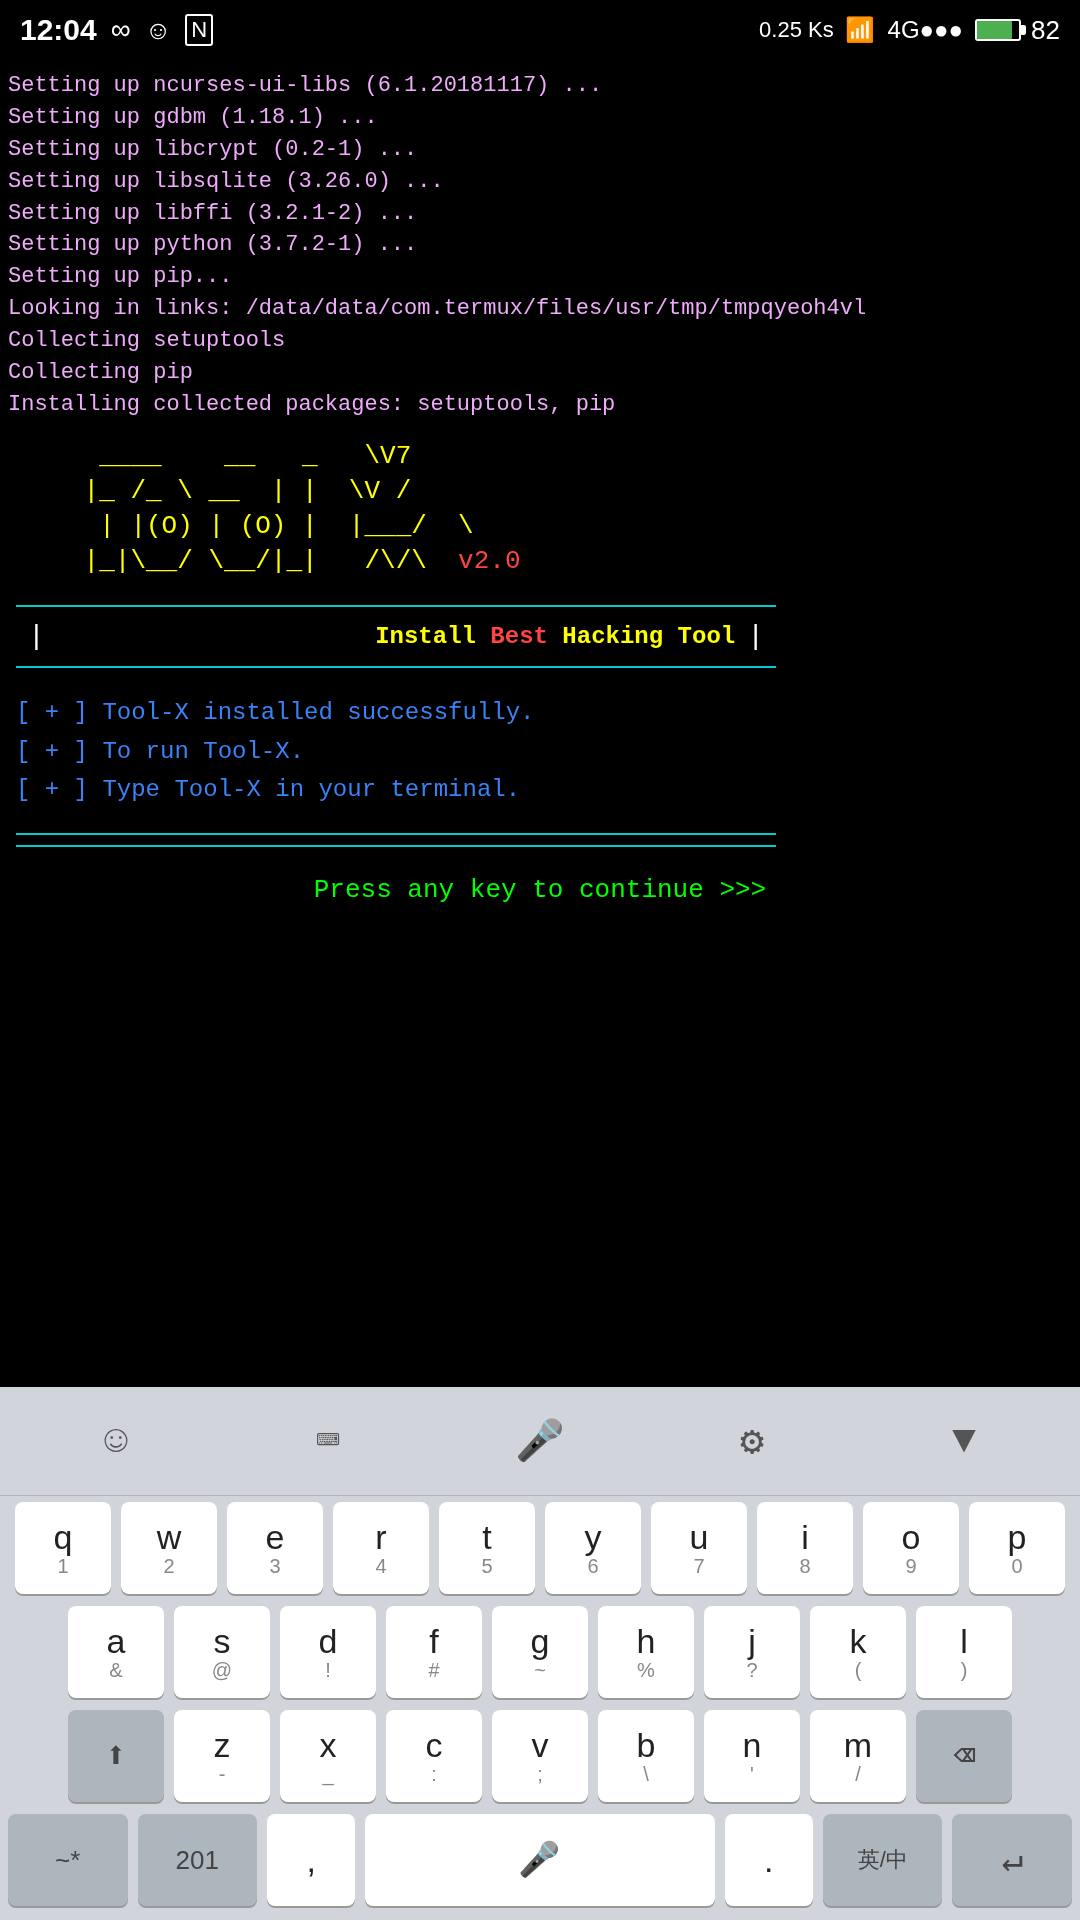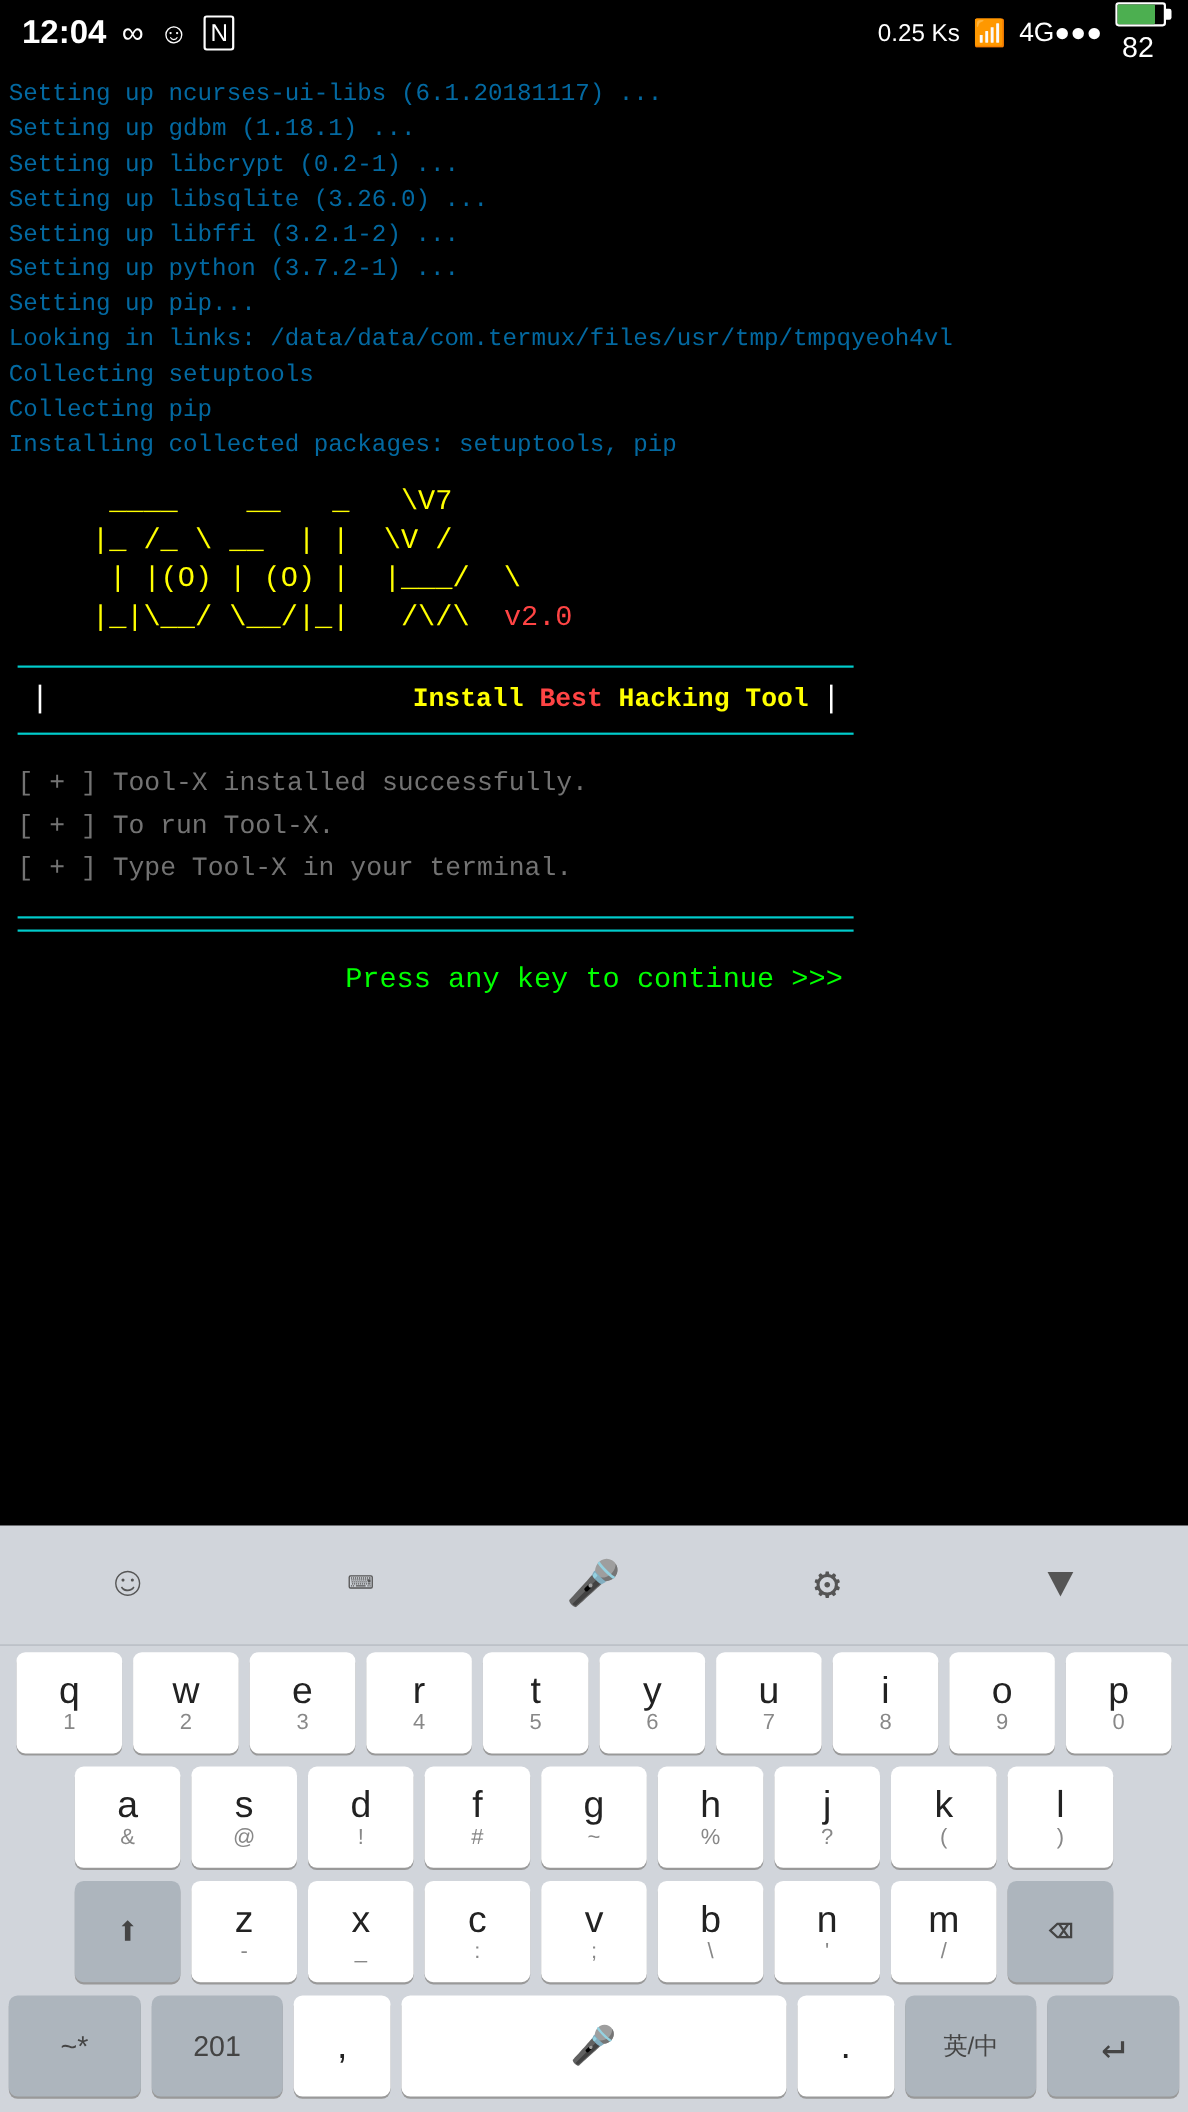--- a/index.html
+++ b/index.html
@@ -31,22 +31,22 @@
       gap: 14px;
     }
     .status-right {
       display: flex;
       align-items: center;
       gap: 12px;
       font-size: 26px;
     }
     .battery-box {
       display: inline-flex;
+      align-items: center;
       gap: 4px;
-      flex-direction: column;
     }
     .battery-icon {
       width: 46px;
       height: 22px;
       border: 2px solid #fff;
       border-radius: 3px;
       position: relative;
       display: inline-block;
     }
     .battery-icon::after {
@@ -69,21 +69,21 @@
 
     
     #terminal {
       width: 100%;
       height: 870px;
       background: #000;
       padding: 10px 8px;
       overflow: hidden;
     }
     .term-line {
-      color: #0369a1;
+      color: #f0abfc;
       font-size: 22px;
       line-height: 1.45;
       white-space: pre;
       font-family: 'Courier New', Courier, monospace;
     }
 
     
     #ascii-art {
       margin: 18px 0 26px 60px;
       line-height: 1.35;
@@ -130,21 +130,21 @@
     }
     .banner-text .highlight {
       color: #ff4444;
     }
 
     
     #success-area {
       padding: 16px 8px 8px 8px;
     }
     .success-line {
-      color: #737373;
+      color: #3b82f6;
       font-size: 24px;
       line-height: 1.6;
       white-space: pre;
       font-family: 'Courier New', Courier, monospace;
     }
 
     
     #press-key {
       padding: 18px 8px 8px 8px;
       text-align: center;

